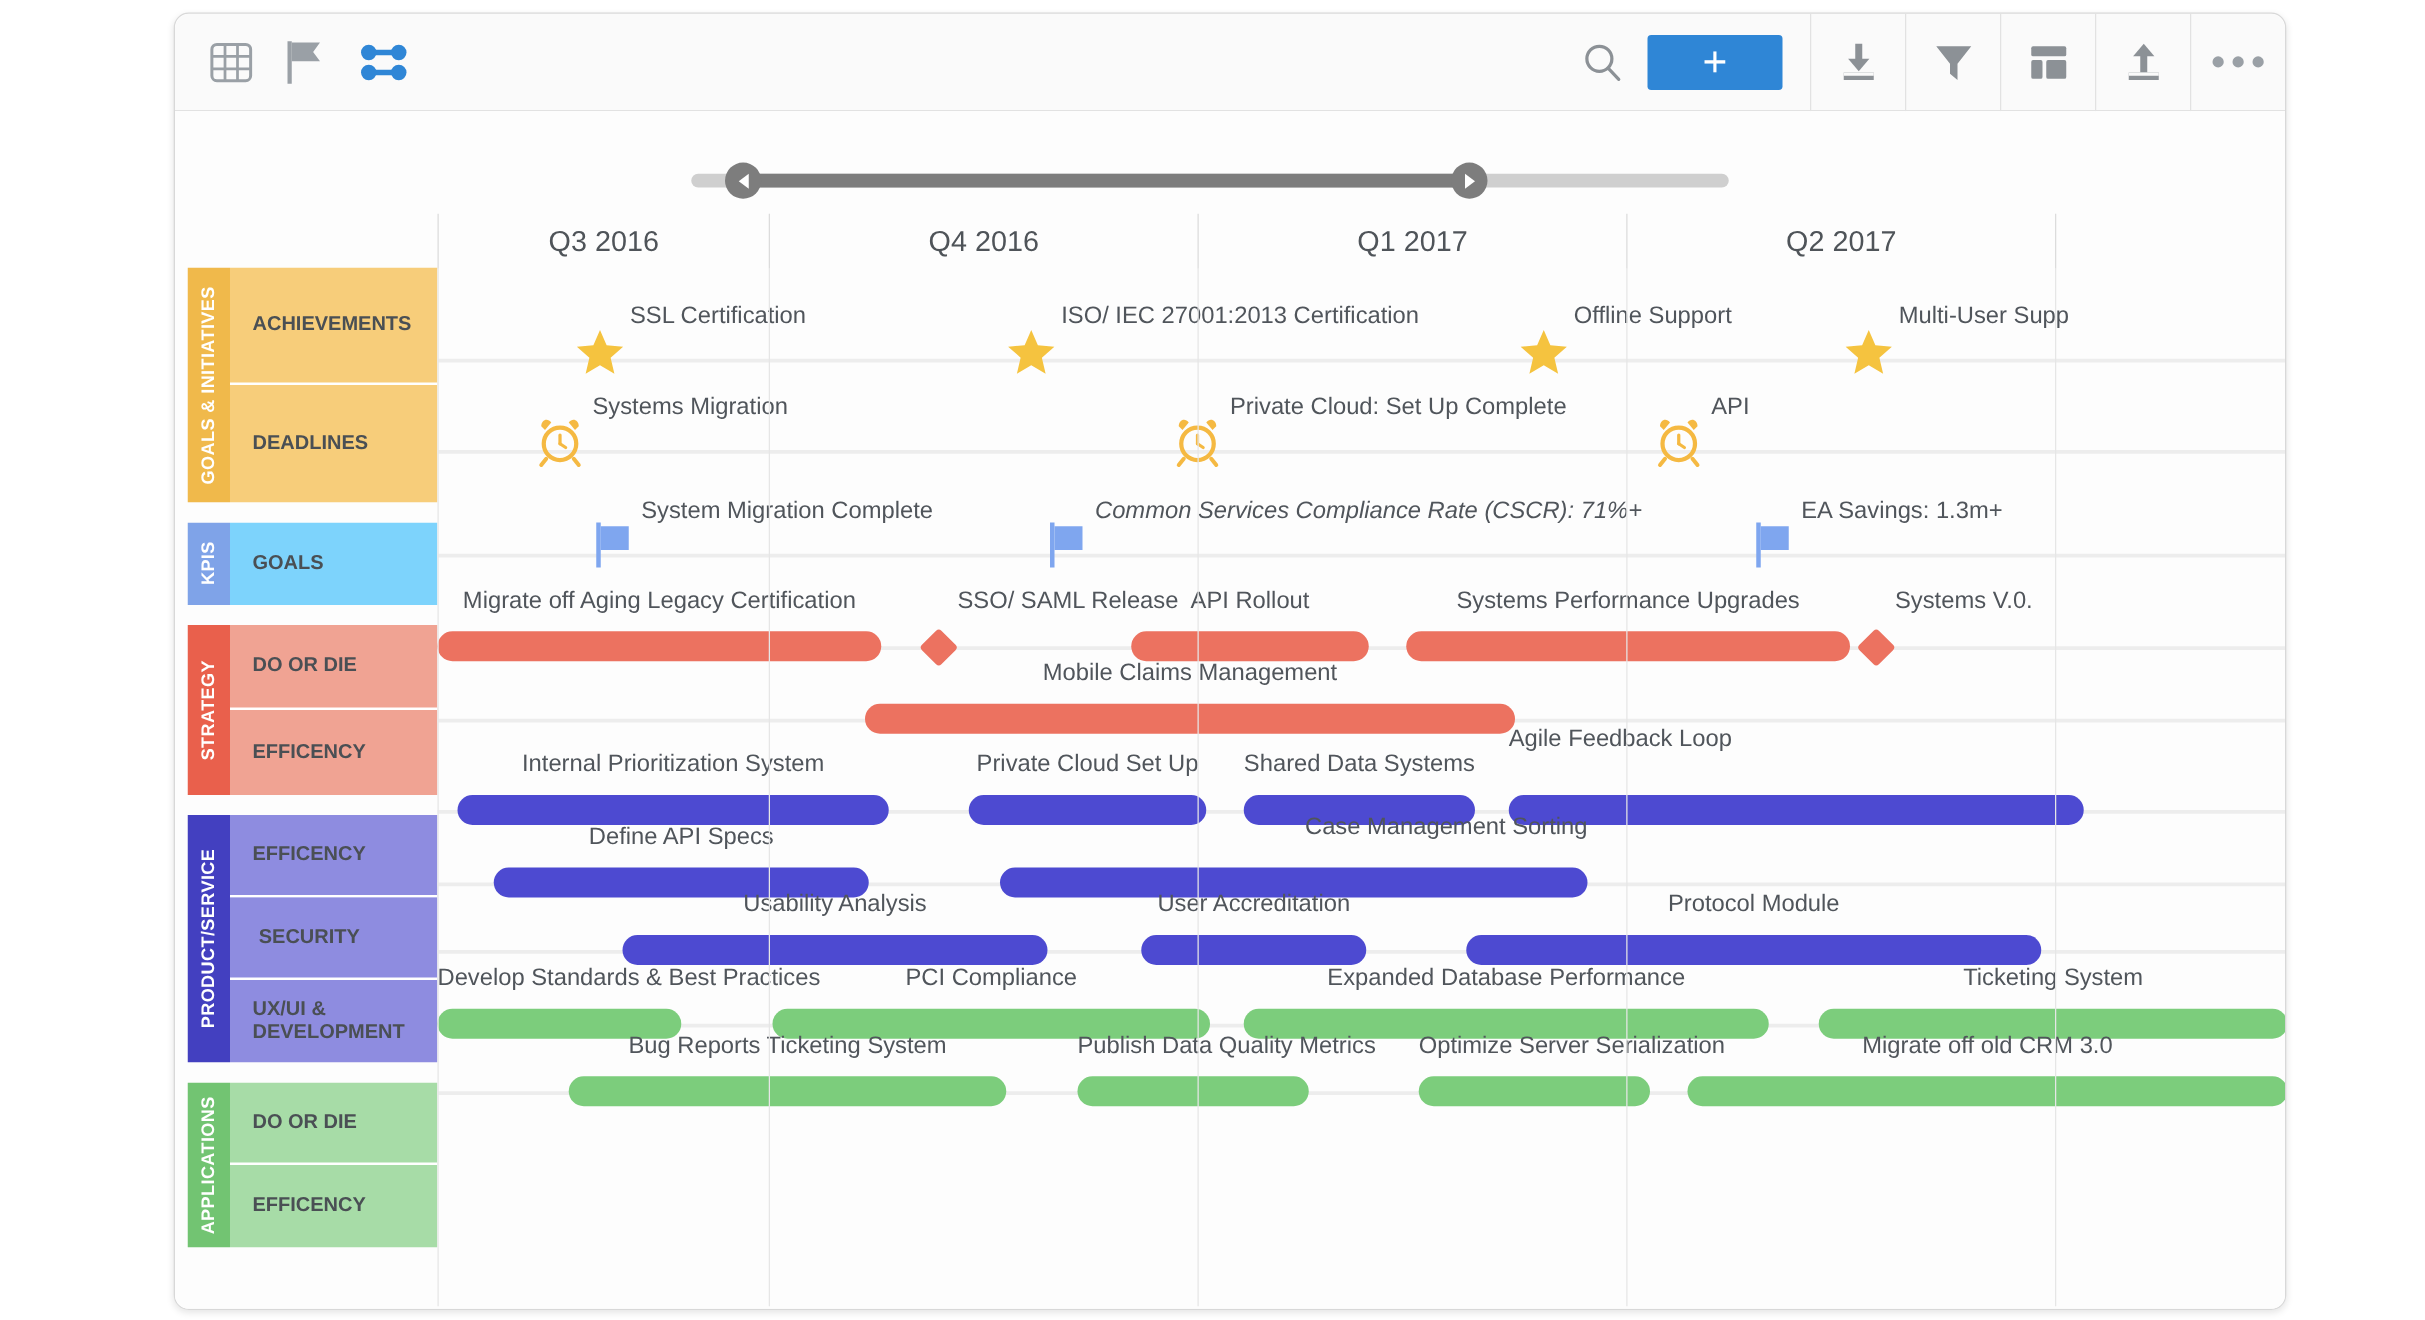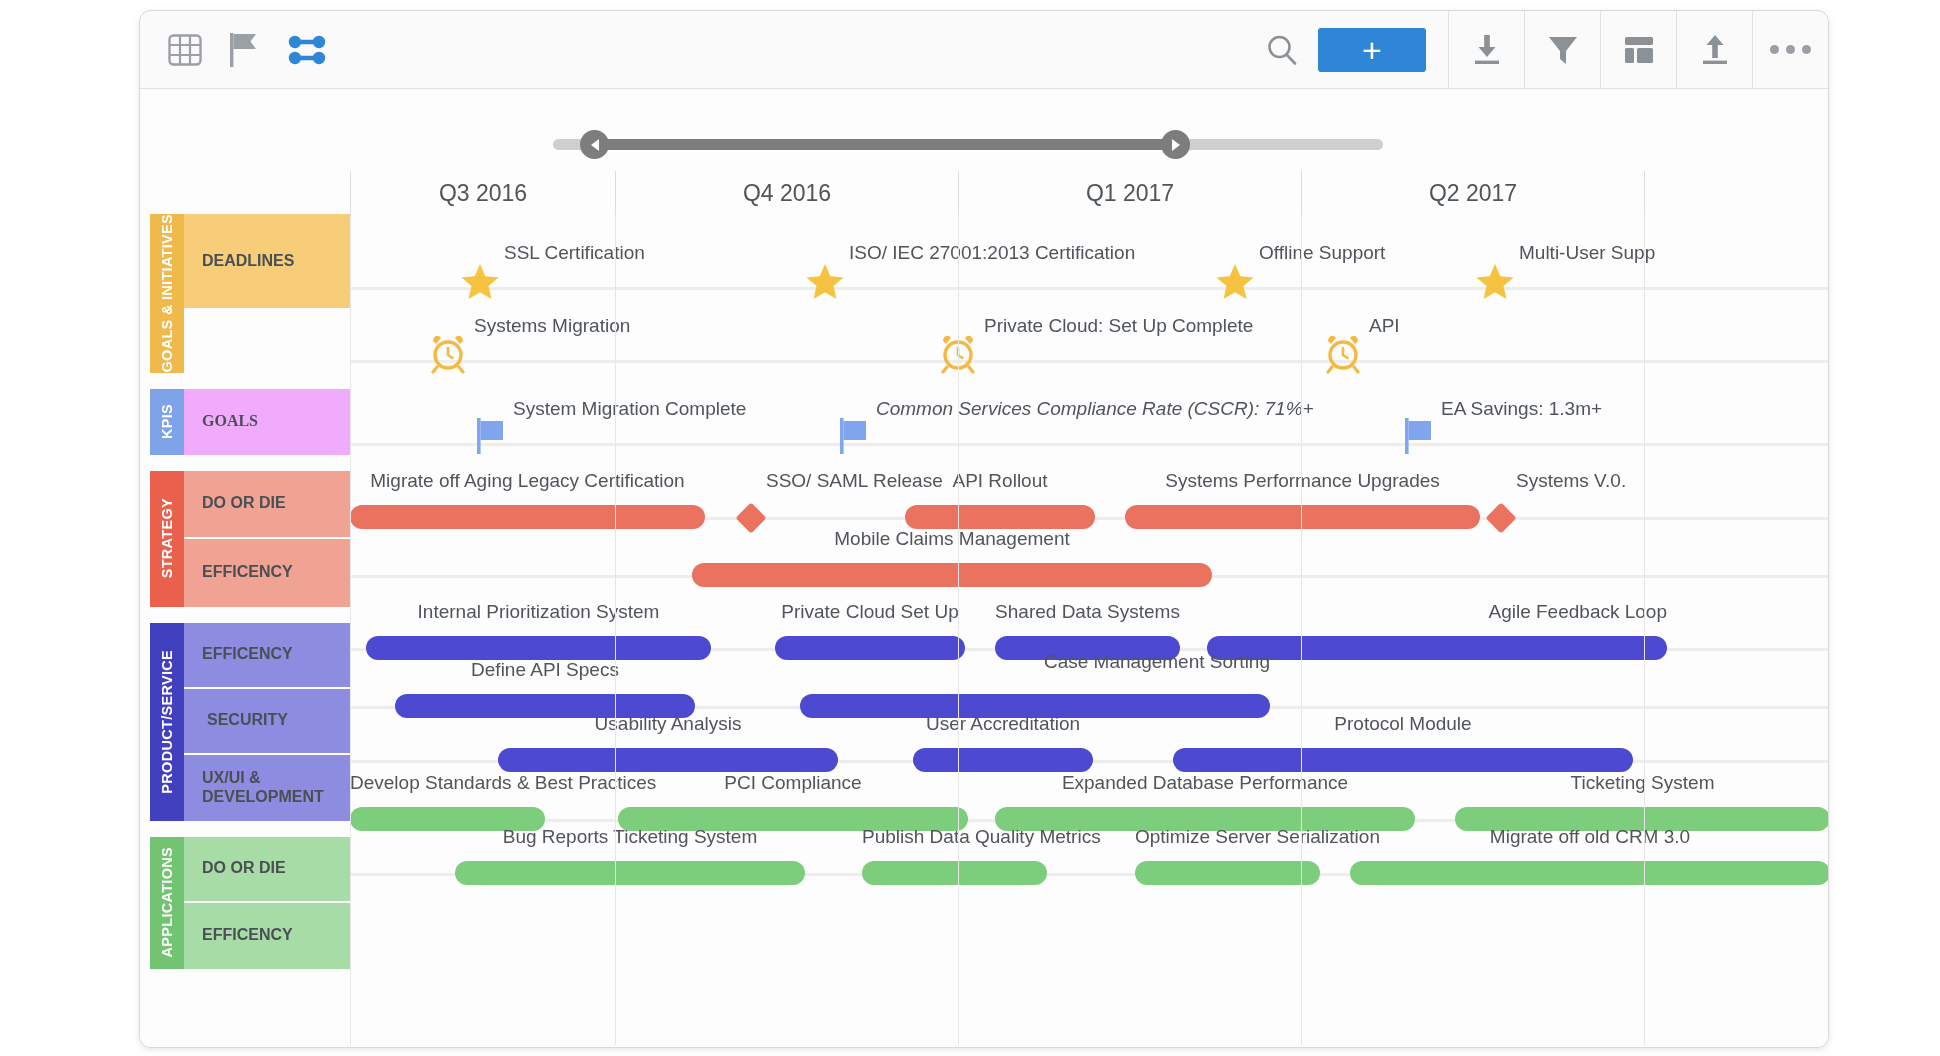--- a/index.html
+++ b/index.html
@@ -128,21 +128,21 @@
     font-size: 16px; font-weight: bold; color: #4a4f54;
     border-bottom: 2px solid #ffffff;
     line-height: 1.15;
   }
   .cat-row:last-child { border-bottom: none; }
 
   
   .g-goals  .grp-spine { background: #f0b94b; }
   .g-goals  .cat-row   { background: #f7cd7a; }
   .g-kpis   .grp-spine { background: #7fa3e8; }
-  .g-kpis   .cat-row   { background: #f0abfc; font-family: Liberation Serif, serif; }
+  .g-kpis   .cat-row   { background: #7dd3fc; }
   .g-strat  .grp-spine { background: #e9604c; }
   .g-strat  .cat-row   { background: #f0a393; }
   .g-prod   .grp-spine { background: #4340c0; }
   .g-prod   .cat-row   { background: #8e8ce0; }
   .g-apps   .grp-spine { background: #72c472; }
   .g-apps   .cat-row   { background: #a7dca7; }
 
   
   #lanes { position: absolute; left: 210px; top: 126px; width: 1480px; height: 830px; }
   .lane { position: absolute; left: 0; width: 1480px; }
@@ -294,20 +294,23 @@
           <span class="q-label"></span>
         </div>
       </div>
 
     <div id="rail">
         <div class="grp g-goals">
           <div class="grp-spine">
             <span>GOALS &amp; INITIATIVES</span>
           </div>
           <div class="grp-rows">
+            <div class="cat-row" style="height: 94px;">
+              <span>ACHIEVEMENTS</span>
+            </div>
             <div class="cat-row" style="height: 94px;">
               <span>DEADLINES</span>
             </div>
           </div>
         </div>
         <div class="grp g-kpis">
           <div class="grp-spine">
             <span>KPIS</span>
           </div>
           <div class="grp-rows">
@@ -471,21 +474,21 @@
         </div>
         <div class="lane" style="top: 0px;">
           <div class="lane-rule" style="top: 433px;"></div>
           <div class="bar blue" style="left: 16px; width: 345px; top: 421px;"></div>
           <div class="bar-label" style="left: 16px; top: 386px; width: 345px; text-align: center;">Internal Prioritization System</div>
           <div class="bar blue" style="left: 425px; width: 190px; top: 421px;"></div>
           <div class="bar-label" style="left: 425px; top: 386px; width: 190px; text-align: center;">Private Cloud Set Up</div>
           <div class="bar blue" style="left: 645px; width: 185px; top: 421px;"></div>
           <div class="bar-label" style="left: 645px; top: 386px; width: 185px; text-align: center;">Shared Data Systems</div>
           <div class="bar blue" style="left: 857px; width: 460px; top: 421px;"></div>
-          <div class="bar-label" style="left: 857px; top: 386px; width: 460px; text-align: right;">Agile Feedback Loop</div>
+          <div class="bar-label" style="left: 857px; top: 366px; width: 460px; text-align: left;">Agile Feedback Loop</div>
         </div>
         <div class="lane" style="top: 0px;">
           <div class="lane-rule" style="top: 491px;"></div>
           <div class="bar blue" style="left: 45px; width: 300px; top: 479px;"></div>
           <div class="bar-label" style="left: 45px; top: 444px; width: 300px; text-align: center;">Define API Specs</div>
           <div class="bar blue" style="left: 450px; width: 470px; top: 479px;"></div>
           <div class="bar-label" style="left: 450px; top: 436px; width: 470px; text-align: right;">Case Management Sorting</div>
         </div>
         <div class="lane" style="top: 0px;">
           <div class="lane-rule" style="top: 545px;"></div>

